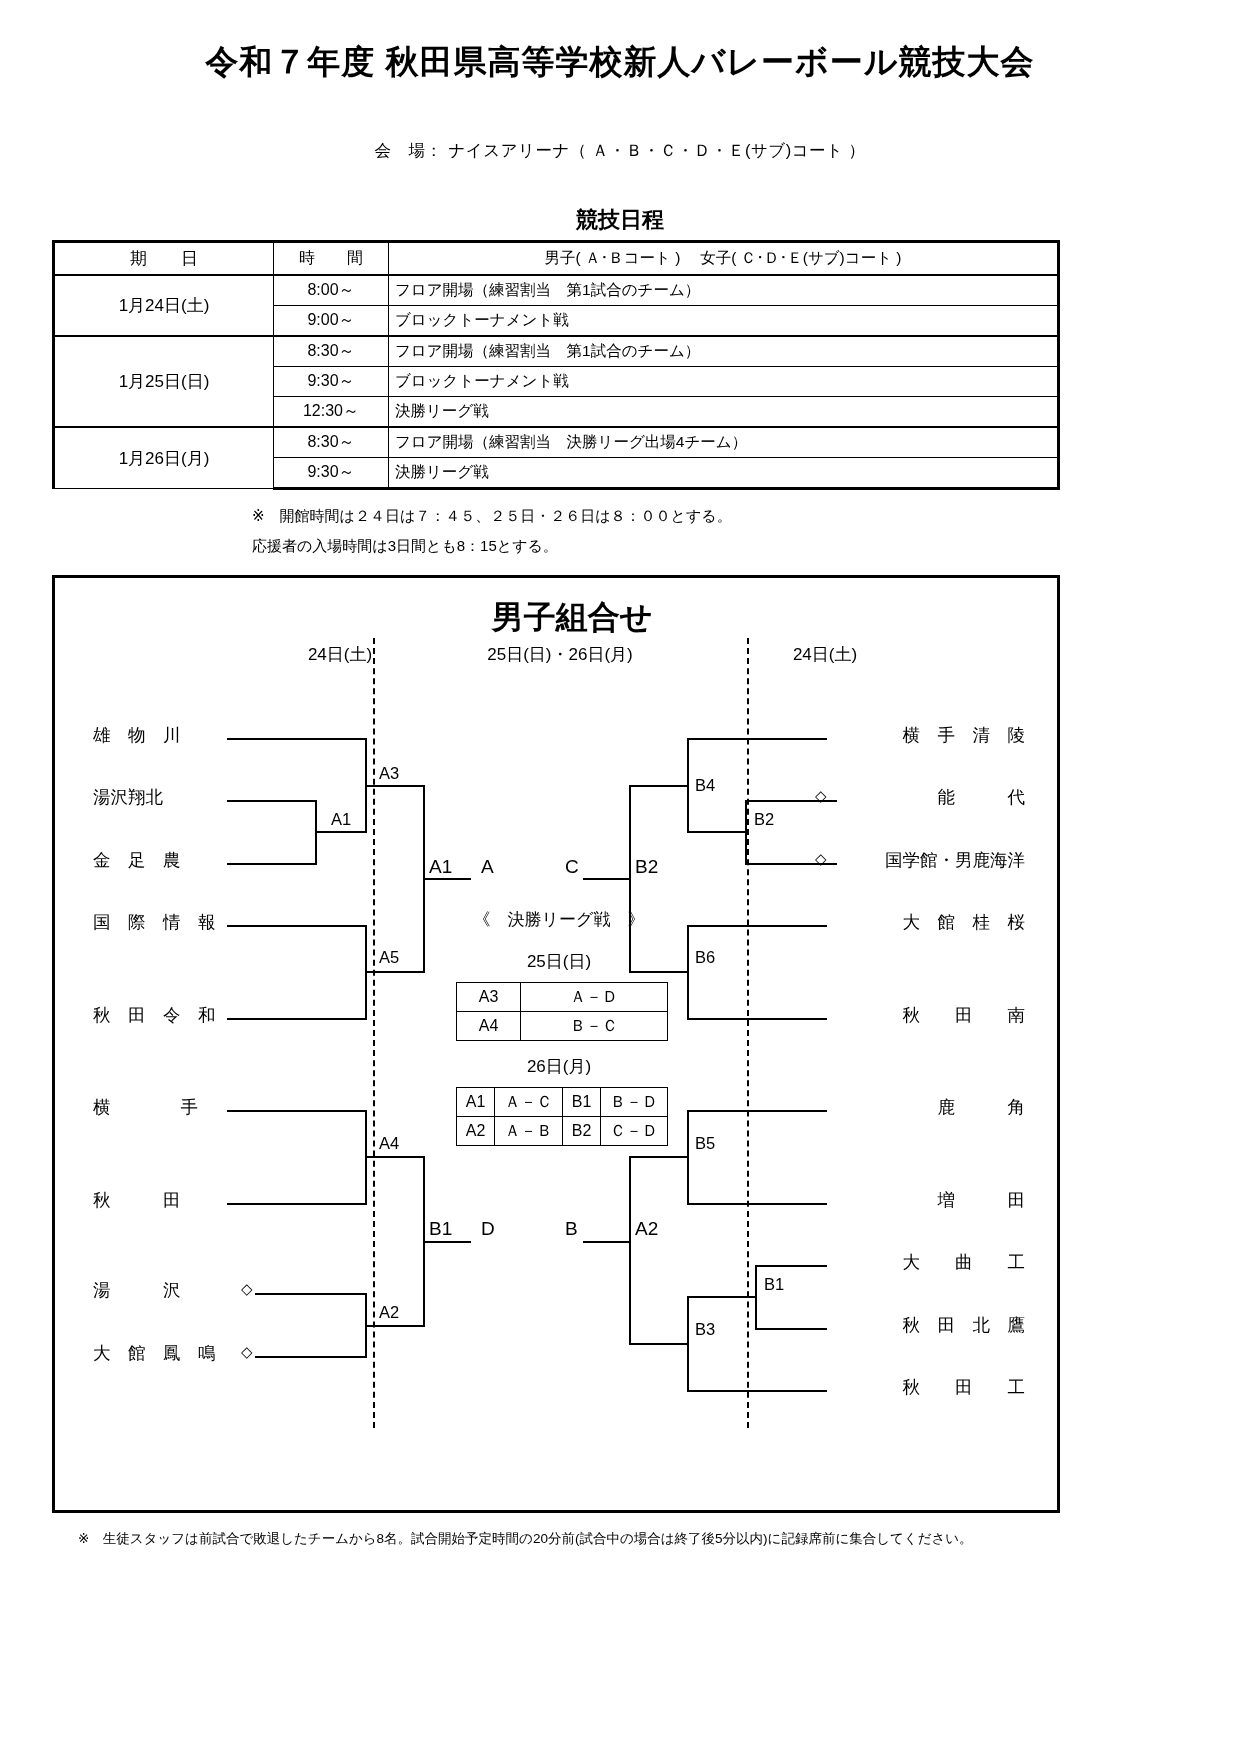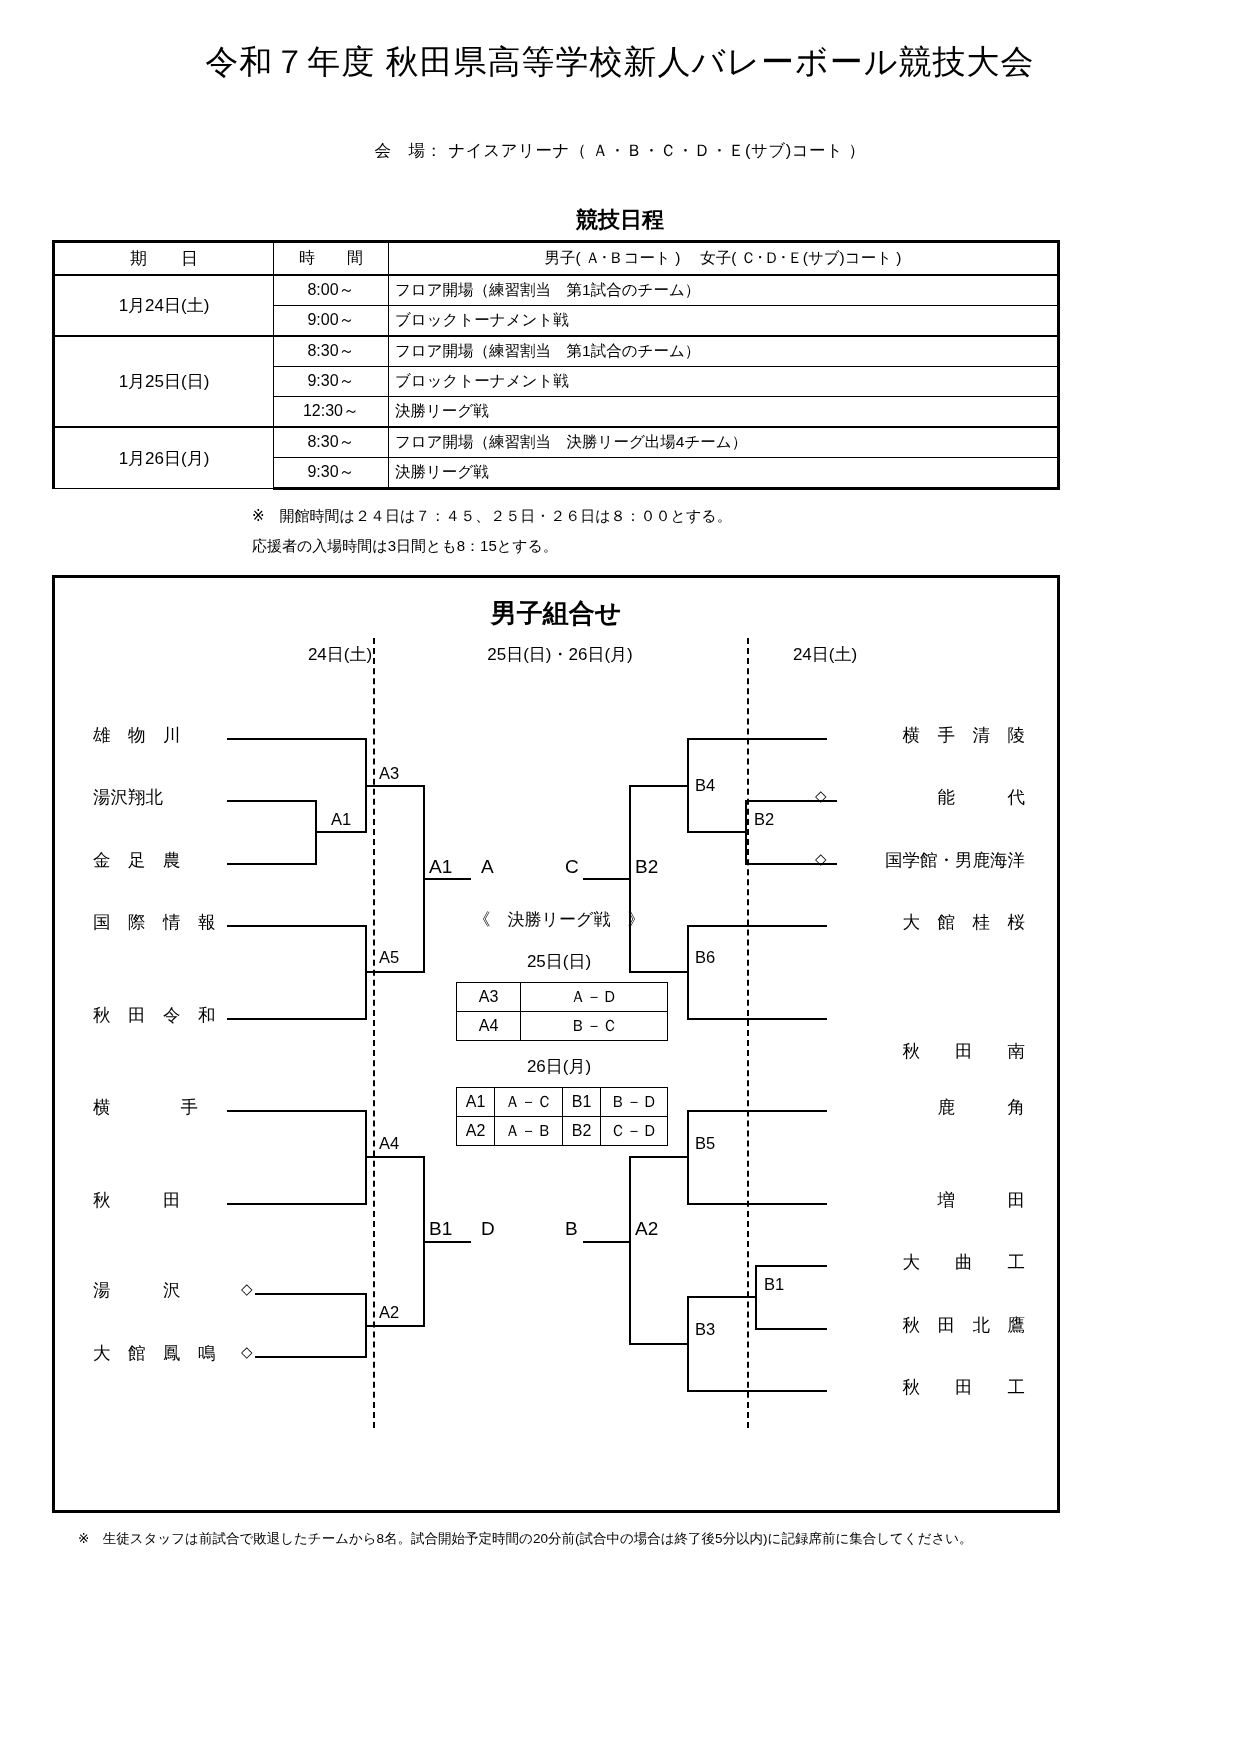--- a/index.html
+++ b/index.html
@@ -21,21 +21,21 @@
   }
 
   
   .doc-title {
     position: absolute;
     top: 40px;
     left: 0;
     width: 1240px;
     text-align: center;
     font-size: 33px;
-    font-weight: normal;
+    font-weight: bold;
     letter-spacing: 1px;
   }
   .meta-line {
     position: absolute;
     left: 0;
     width: 1240px;
     text-align: center;
     font-size: 16.5px;
     letter-spacing: 0.5px;
   }
@@ -96,22 +96,23 @@
     height: 938px;
     border: 3px solid #000;
     box-sizing: border-box;
   }
   .bracket-title {
     position: absolute;
     top: 18px;
     left: 0;
     width: 100%;
     text-align: center;
-    font-size: 26px;
+    font-size: 32px;
     font-weight: bold;
+    padding-left: 16px;
   }
   .day-label {
     position: absolute;
     font-size: 17px;
     text-align: center;
   }
 
   
   .vdash {
     position: absolute;
@@ -298,21 +299,21 @@
 
     <div class="ln lnv" style="top:578px; left:368px; height:171px;"></div>
     <div class="ln lnh" style="top:663px; left:368px; width:48px;"></div>
     <div class="code big" style="top:640px; left:372px;">B1</div>
     <div class="code big" style="top:640px; left:424px;">D</div>
 
     <div class="team right" style="top:145px; left:790px; width:180px;">横　手　清　陵</div>
     <div class="team right" style="top:207px; left:790px; width:180px;">能　　　代</div>
     <div class="team right" style="top:270px; left:778px; width:192px;">国学館・男鹿海洋</div>
     <div class="team right" style="top:332px; left:790px; width:180px;">大　館　桂　桜</div>
-    <div class="team right" style="top:425px; left:790px; width:180px;margin-top:36px;">秋　　田　　南</div>
+    <div class="team right" style="top:425px; left:790px; width:180px;">秋　　田　　南</div>
     <div class="team right" style="top:517px; left:790px; width:180px;">鹿　　　角</div>
     <div class="team right" style="top:610px; left:790px; width:180px;">増　　　田</div>
     <div class="team right" style="top:672px; left:790px; width:180px;">大　　曲　　工</div>
     <div class="team right" style="top:735px; left:790px; width:180px;">秋　田　北　鷹</div>
     <div class="team right" style="top:797px; left:790px; width:180px;">秋　　田　　工</div>
 
     <div class="dia" style="top:209px; left:760px;">◇</div>
     <div class="dia" style="top:272px; left:760px;">◇</div>
 
     <div class="ln lnh" style="top:160px; left:632px; width:140px;"></div>

